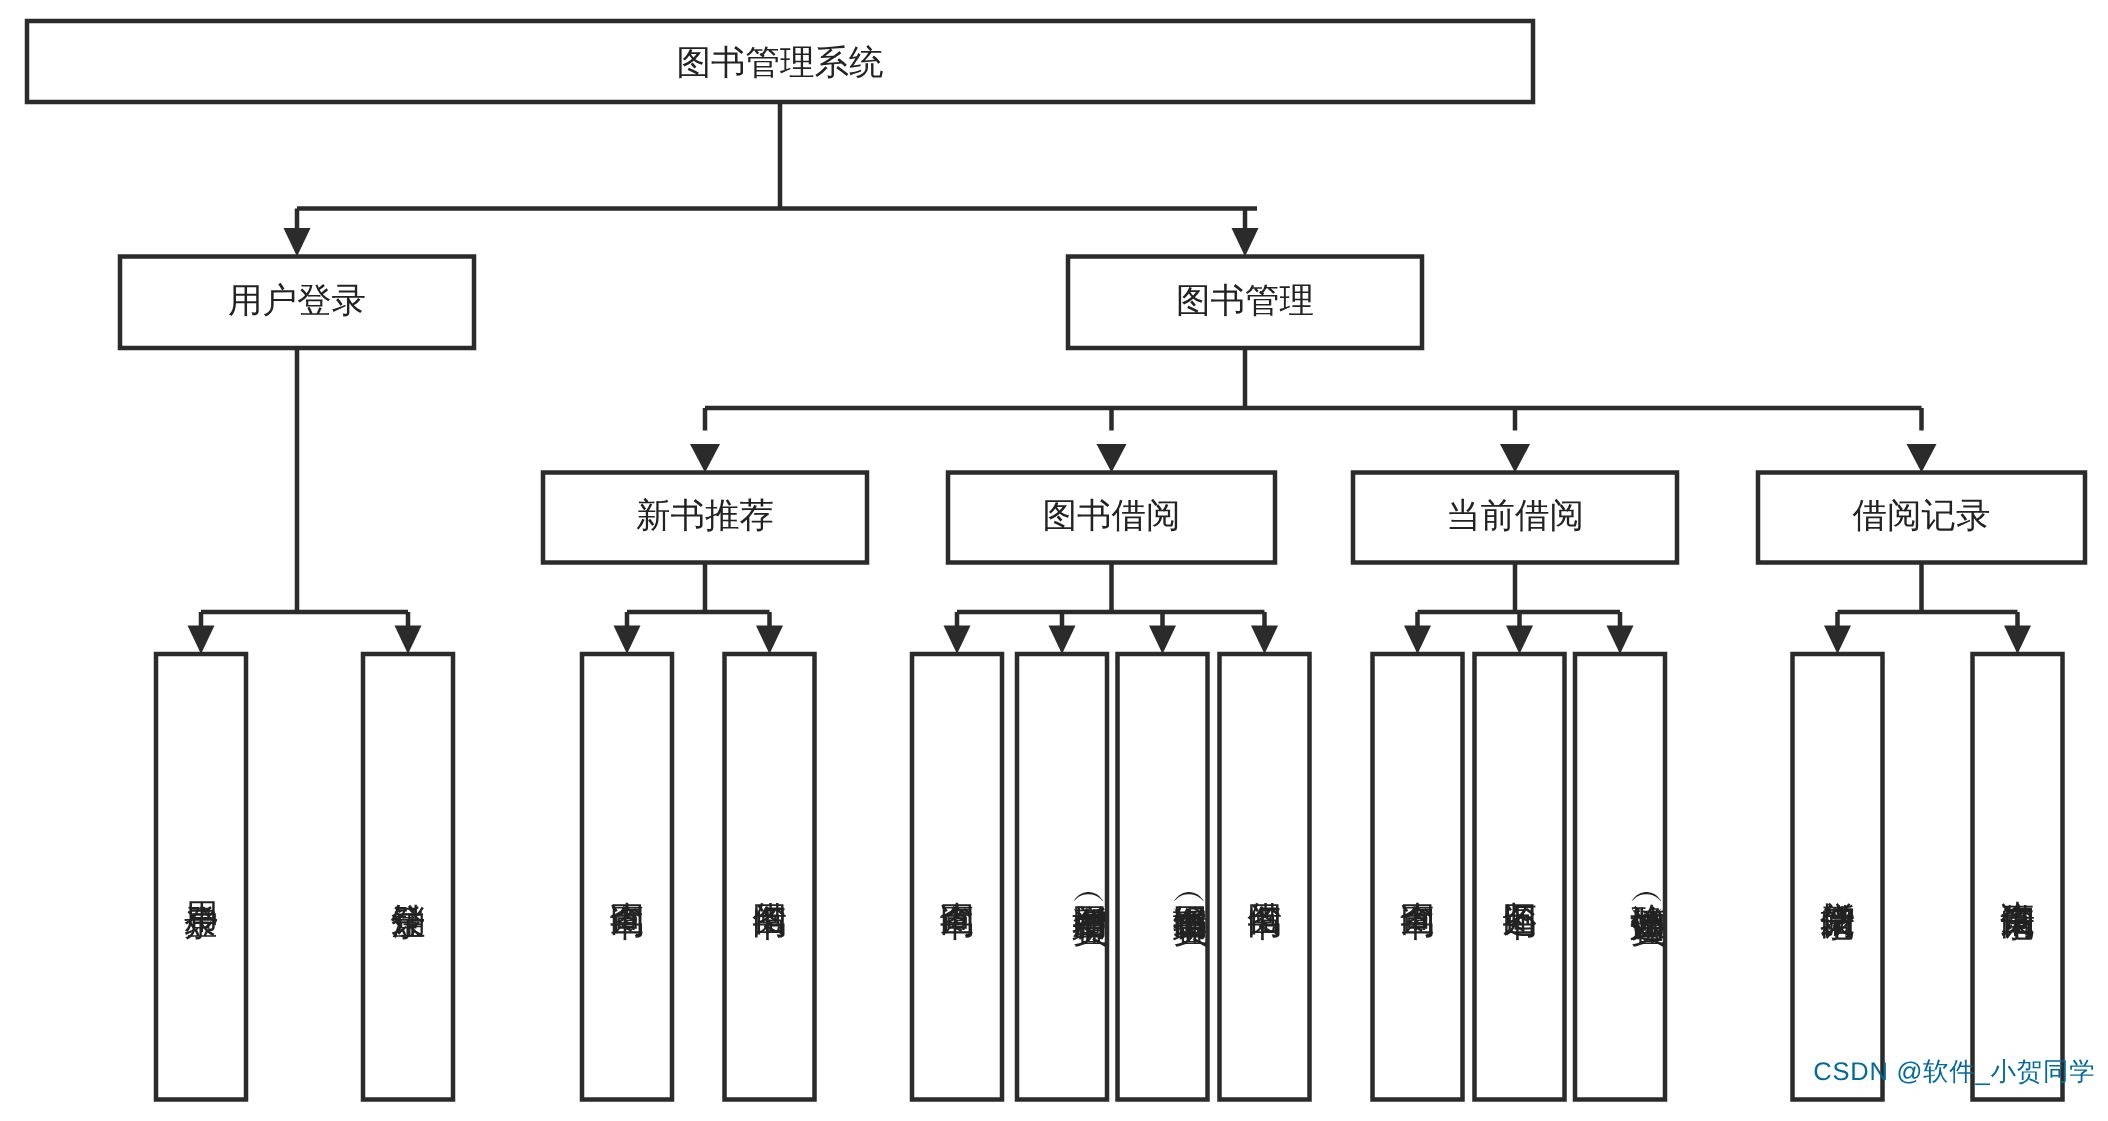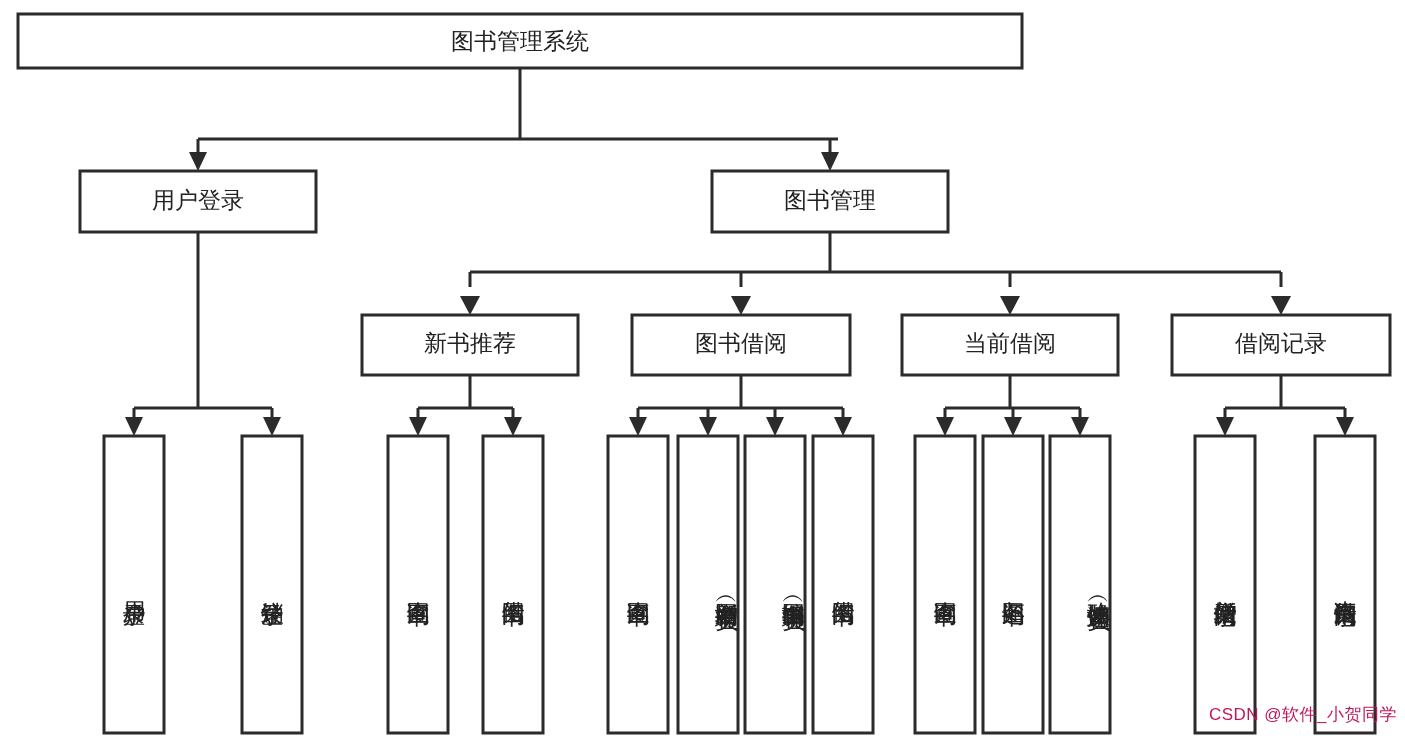--- a/index.html
+++ b/index.html
@@ -58,21 +58,21 @@
     text-align: center;
     white-space: nowrap;
     pointer-events: none;
   }
   .watermark {
     position: absolute;
     right: 8px;
     bottom: 8px;
     font-family: "Liberation Sans", "DejaVu Sans", sans-serif;
     font-size: 17px;
-    color: #be185d;
+    color: #0369a1;
     letter-spacing: 0.5px;
     white-space: nowrap;
   }
 </style>
 </head>
 <body>
 
 <div id="diagram-root">
 
   <svg class="diagram-canvas" viewBox="0 0 1405 747">

